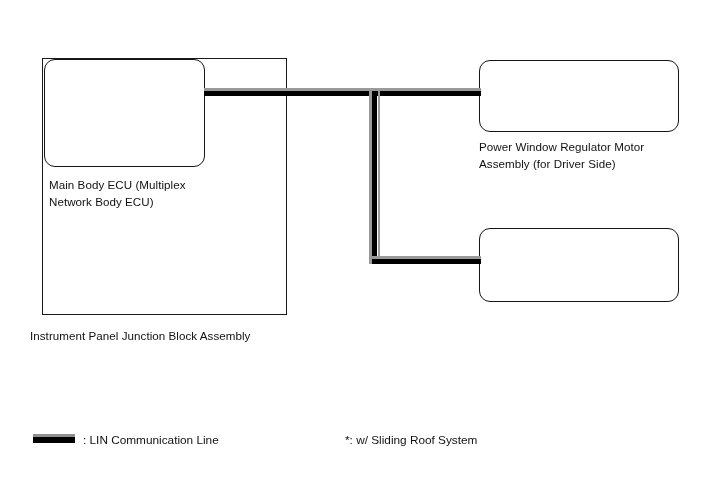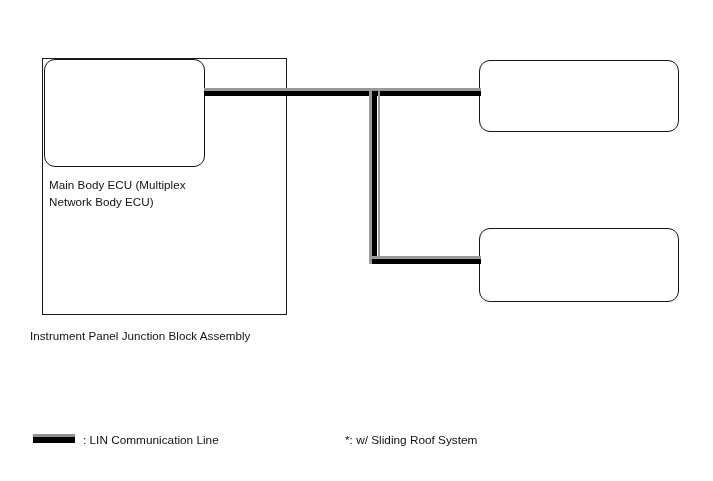--- a/index.html
+++ b/index.html
@@ -115,20 +115,22 @@
 
   <div class="rect-round" style="left:44px; top:59px; width:161px; height:108px;"></div>
 
   <div class="label" style="left:30px; top:328px; width:300px;">Instrument Panel Junction Block Assembly</div>
 
   <div class="label" style="left:49px; top:177px; width:190px;">Main Body ECU (Multiplex
 Network Body ECU)</div>
 
   <div class="rect-round" style="left:479px; top:60px; width:200px; height:72px;"></div>
 
+  <div class="label" style="left:479px; top:139px; width:215px;">Power Window Regulator Motor
+Assembly (for Driver Side)</div>
 
   <div class="rect-round" style="left:479px; top:228px; width:200px; height:74px;"></div>
 
 
   <div class="lin-h" style="left:204px; top:91px; width:277px;"></div>
 
   <div class="lin-v" style="left:372px; top:91px; height:173px;"></div>
 
   <div class="lin-h" style="left:372px; top:259px; width:109px;"></div>
 

